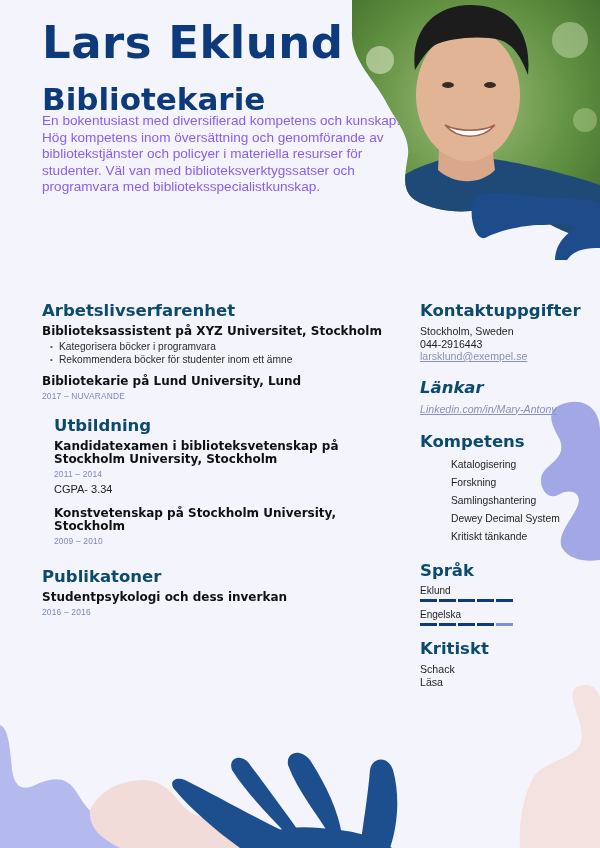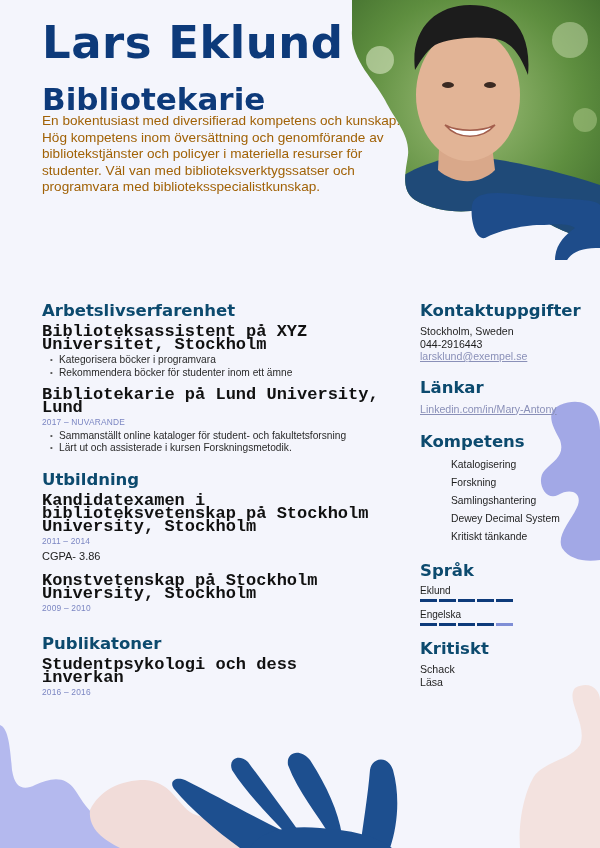--- a/index.html
+++ b/index.html
@@ -26,32 +26,32 @@
     font-weight: bold; font-size: 45px; letter-spacing: 0.5px;
     color: #0d3a7a; line-height: 1;
   }
   .title {
     position: absolute; left: 42px; top: 84px;
     font-weight: bold; font-size: 31px; color: #0d3a7a; line-height: 1;
   }
   .summary {
     position: absolute; left: 42px; top: 113px; width: 360px;
     font-family: "Liberation Sans", sans-serif;
-    font-size: 13.6px; line-height: 16.5px; color: #a16207;
+    font-size: 13.6px; line-height: 16.5px; color: #8b5cf6;
   }
 
   
   .left { position: absolute; left: 42px; top: 302px; width: 340px; }
   .right { position: absolute; left: 420px; top: 302px; width: 160px; }
 
   .section-heading {
     font-weight: bold; font-size: 16.5px; color: #0c4a6e; line-height: 1.1; margin-bottom: 5px;
   }
   .entry-title {
-    font-weight: bold; font-size: 17px; color: #111; line-height: 13px; font-family: Liberation Mono, monospace;
+    font-weight: bold; font-size: 12px; color: #111; line-height: 13px;
   }
   .entry-date {
     font-family: "Liberation Sans", sans-serif;
     font-size: 8.4px; color: #7b86c2; margin-top: 3px; letter-spacing: 0.2px;
   }
   .bullets { list-style: none; margin-top: 3px; margin-left: 8px; }
   .bullets li {
     font-family: "Liberation Sans", sans-serif;
     font-size: 10.2px; line-height: 12.4px; color: #2a2a2a; position: relative; padding-left: 9px;
   }
@@ -154,34 +154,30 @@
         <div class="entry-title">Biblioteksassistent på XYZ Universitet, Stockholm</div>
         <ul class="bullets">
           <li>Kategorisera böcker i programvara</li>
           <li>Rekommendera böcker för studenter inom ett ämne</li>
         </ul>
       </div>
 
       <div style="margin-top:9px;">
         <div class="entry-title">Bibliotekarie på Lund University, Lund</div>
         <div class="entry-date">2017 – NUVARANDE</div>
-        <ul class="bullets">
-          <li>Sammanställt online kataloger för student- och fakultetsforsning</li>
-          <li>Lärt ut och assisterade i kursen Forskningsmetodik.</li>
-        </ul>
-      </div>
-    </section>
-
-    <section style="margin-top:16px;">
+      </div>
+    </section>
+
+    <section style="margin-top:16px;margin-left:12px;">
       <div class="section-heading">Utbildning</div>
 
       <div>
         <div class="entry-title">Kandidatexamen i biblioteksvetenskap på Stockholm University, Stockholm</div>
         <div class="entry-date">2011 – 2014</div>
-        <div class="plain-text">CGPA- 3.86</div>
+        <div class="plain-text">CGPA- 3.34</div>
       </div>
 
       <div style="margin-top:12px;">
         <div class="entry-title">Konstvetenskap på Stockholm University, Stockholm</div>
         <div class="entry-date">2009 – 2010</div>
       </div>
     </section>
 
     <section style="margin-top:22px;">
       <div class="section-heading">Publikatoner</div>
@@ -194,21 +190,21 @@
 
   <div class="right">
 
     <section>
       <div class="section-heading">Kontaktuppgifter</div>
       <div class="r-text">Stockholm, Sweden</div>
       <div class="r-text">044-2916443</div>
       <a class="r-link" style="display:block;">larsklund@exempel.se</a>
     </section>
 
-    <section style="margin-top:17px;">
+    <section style="margin-top:17px;font-style:italic;">
       <div class="section-heading">Länkar</div>
       <a class="r-link" style="display:block;">Linkedin.com/in/Mary-Antony</a>
     </section>
 
     <section style="margin-top:18px;">
       <div class="section-heading">Kompetens</div>
       <div class="skill">Katalogisering</div>
       <div class="skill">Forskning</div>
       <div class="skill">Samlingshantering</div>
       <div class="skill">Dewey Decimal System</div>

